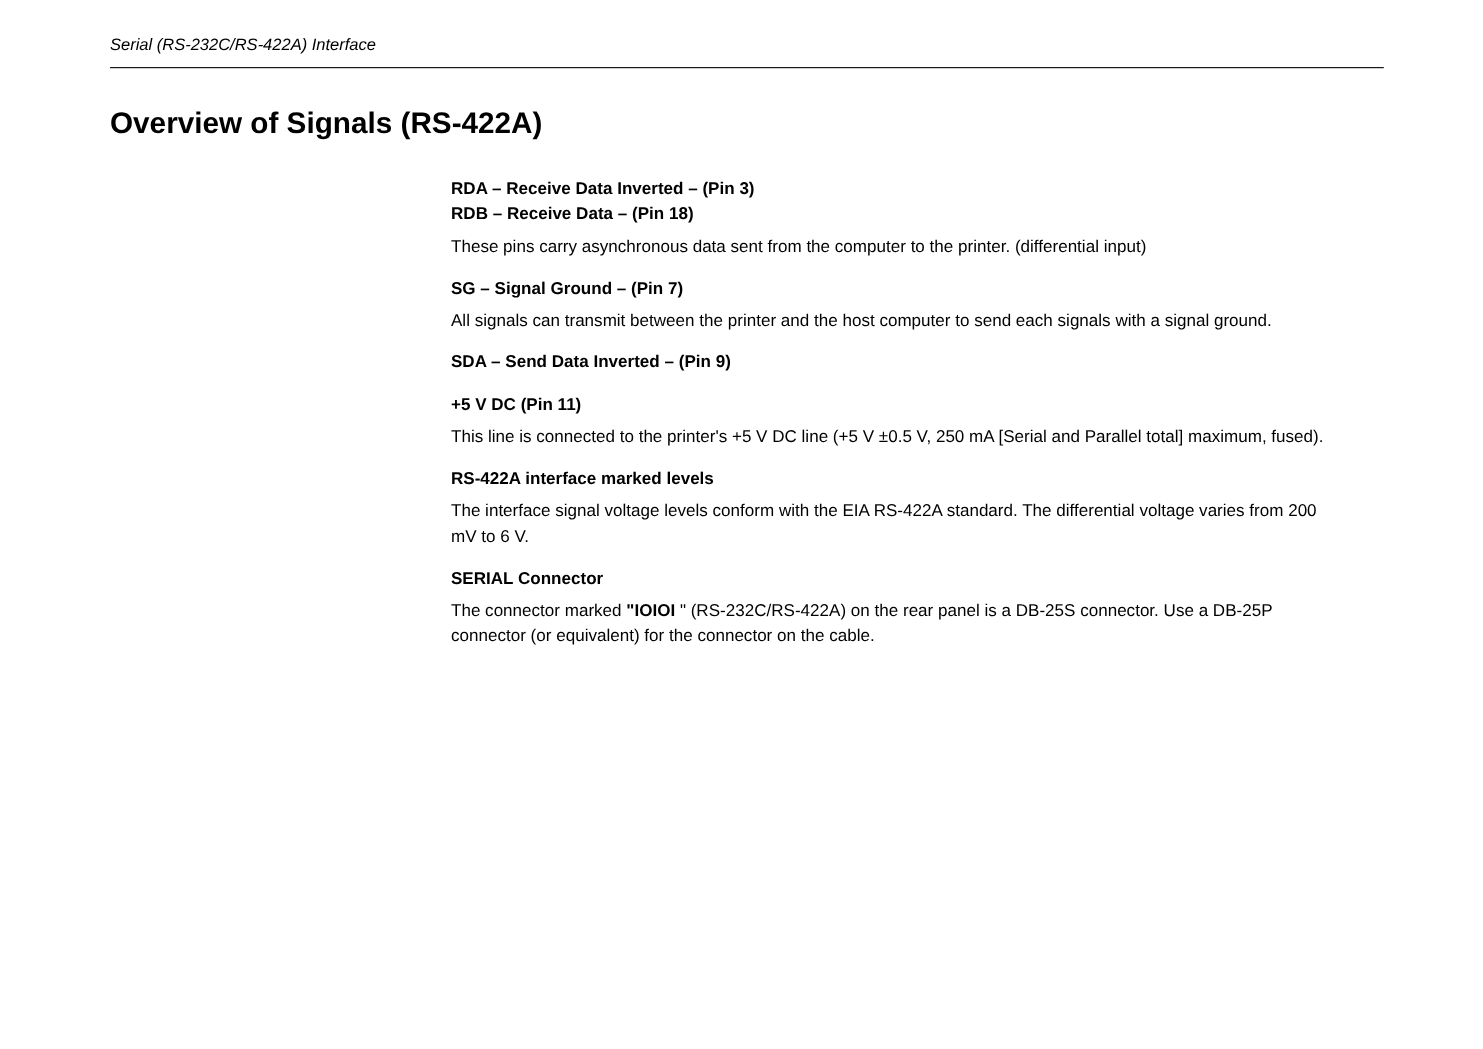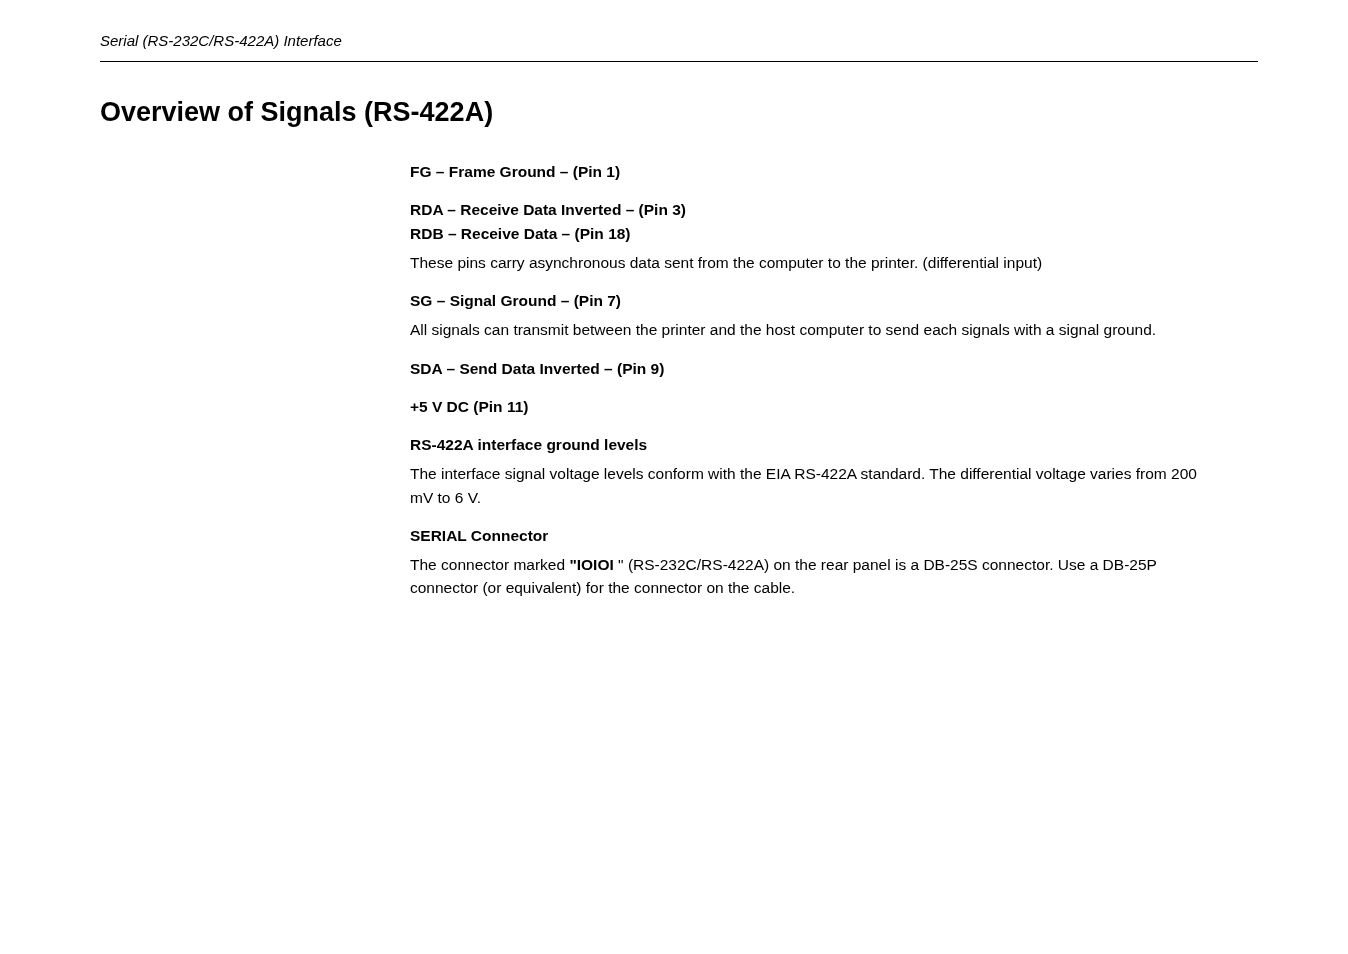--- a/index.html
+++ b/index.html
@@ -52,39 +52,39 @@
 <body>
 
 <div class="header-line">
   <span>Serial (RS-232C/RS-422A) Interface</span>
 </div>
 
 <h1 class="main-heading">Overview of Signals (RS-422A)</h1>
 
 <div class="content">
 
-  <div class="sub-heading">FG – Frame Ground – (Pin 1)</div>
 
   <div class="section-gap"></div>
   <div class="sub-heading" style="margin-bottom:0">RDA – Receive Data Inverted – (Pin 3)</div>
   <div class="sub-heading" style="margin-top:0">RDB – Receive Data – (Pin 18)</div>
   <div class="paragraph">These pins carry asynchronous data sent from the computer to the printer. (differential input)</div>
 
   <div class="section-gap"></div>
   <div class="sub-heading">SG – Signal Ground – (Pin 7)</div>
   <div class="paragraph">All signals can transmit between the printer and the host computer to send each signals with a signal ground.</div>
 
   <div class="section-gap"></div>
   <div class="sub-heading" style="margin-bottom:0">SDA – Send Data Inverted – (Pin 9)</div>
 
   <div class="section-gap"></div>
   <div class="sub-heading">+5 V DC (Pin 11)</div>
+  <div class="paragraph">This line is connected to the printer's +5 V DC line (+5 V ±0.5 V, 250 mA [Serial and Parallel total] maximum, fused).</div>
 
   <div class="section-gap"></div>
-  <div class="sub-heading">RS-422A interface ground levels</div>
+  <div class="sub-heading">RS-422A interface marked levels</div>
   <div class="paragraph">The interface signal voltage levels conform with the EIA RS-422A standard. The differential voltage varies from 200 mV to 6 V.</div>
 
   <div class="section-gap"></div>
   <div class="sub-heading">SERIAL Connector</div>
   <div class="paragraph">
     <span>The connector marked </span><span class="bold-inline">"IOIOI </span><span>" (RS-232C/RS-422A) on the rear panel is a DB-25S connector. Use a DB-25P connector (or equivalent) for the connector on the cable.</span>
   </div>
 
 </div>
 

